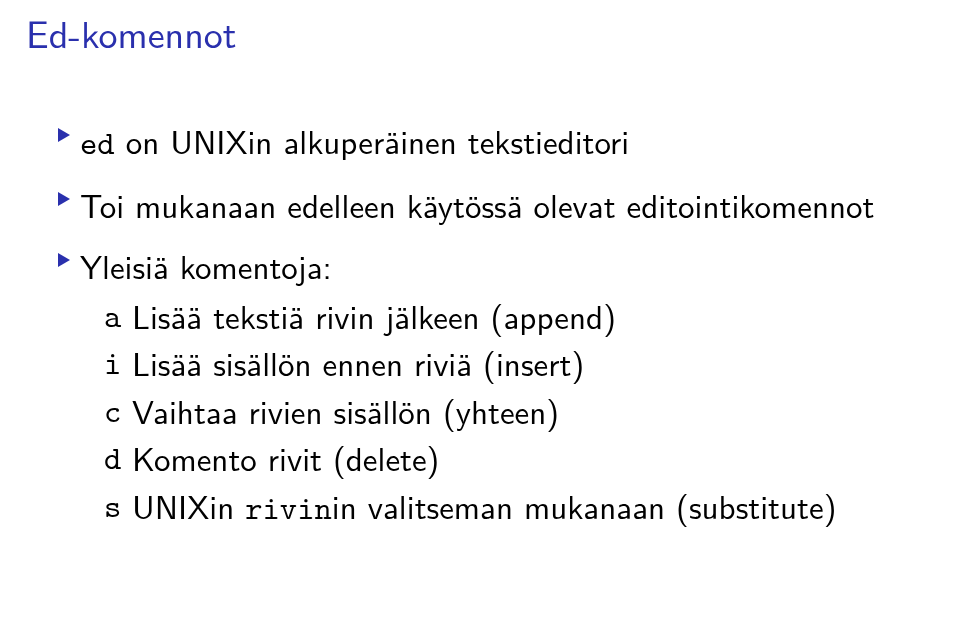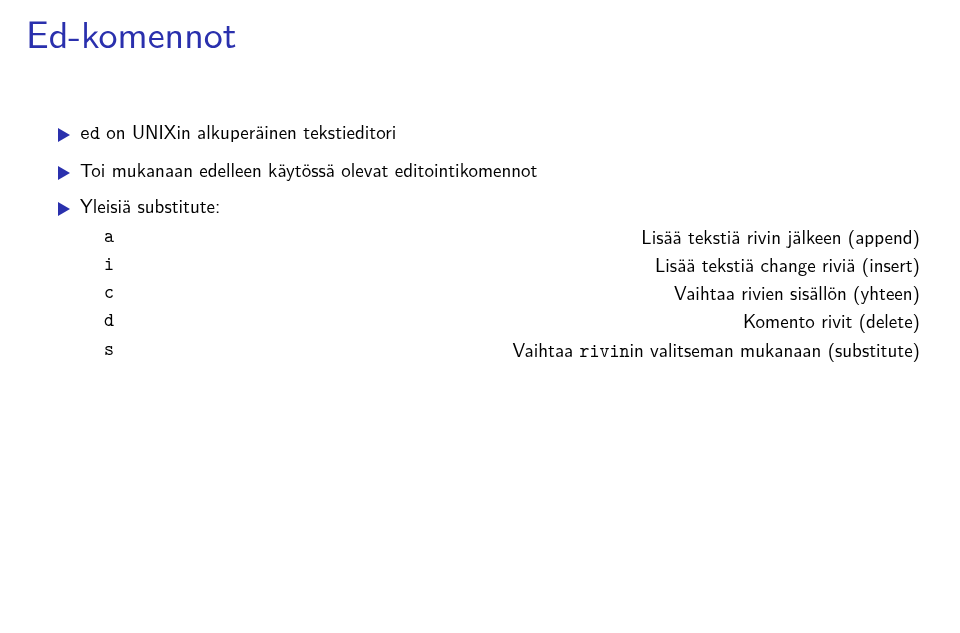--- a/index.html
+++ b/index.html
@@ -24,30 +24,30 @@
     left: 26px;
     font-size: 38px;
     color: #2a30ad;
     font-weight: 400;
   }
   .content {
     position: absolute;
     top: 118px;
     left: 58px;
     right: 40px;
-    font-size: 19px;
+    font-size: 33px;
     line-height: 1.38;
   }
   .bullet-row {
     display: flex;
     align-items: flex-start;
     margin-bottom: 4px;
   }
   .bullet-row.gap {
-    margin-top: 10px;
+    margin-top: 16px;
   }
   .tri {
     flex: 0 0 auto;
     width: 22px;
     margin-top: 10px;
   }
   .tri svg {
     display: block;
   }
   .bullet-text {
@@ -66,21 +66,20 @@
     margin-bottom: 2px;
   }
   .sub-letter {
     flex: 0 0 auto;
     width: 28px;
     text-align: left;
     font-family: "Latin Modern Mono", "CMU Typewriter Text", "Courier New", monospace;
   }
   .sub-text {
     flex: 1 1 auto;
-    text-align: right;
   }
 </style>
 </head>
 <body>
 
 <div class="slide">
 
   <div class="title">Ed-komennot</div>
 
   <div class="content">
@@ -105,42 +104,42 @@
       <span class="bullet-text">Toi mukanaan edelleen käytössä olevat editointikomennot</span>
     </div>
 
 
     <div class="bullet-row gap">
       <span class="tri">
         <svg width="14" height="14" viewBox="0 0 14 14" fill="#2a30ad">
             <polygon points="0,0 12,7 0,14"></polygon>
           </svg>
       </span>
-      <span class="bullet-text">Yleisiä substitute:</span>
+      <span class="bullet-text">Yleisiä komentoja:</span>
     </div>
 
     <div class="sublist">
       <div class="sub-row">
         <span class="sub-letter">a</span>
         <span class="sub-text">Lisää tekstiä rivin jälkeen (append)</span>
       </div>
       <div class="sub-row">
         <span class="sub-letter">i</span>
-        <span class="sub-text">Lisää tekstiä change riviä (insert)</span>
+        <span class="sub-text">Lisää sisällön ennen riviä (insert)</span>
       </div>
       <div class="sub-row">
         <span class="sub-letter">c</span>
         <span class="sub-text">Vaihtaa rivien sisällön (yhteen)</span>
       </div>
       <div class="sub-row">
         <span class="sub-letter">d</span>
         <span class="sub-text">Komento rivit (delete)</span>
       </div>
       <div class="sub-row">
         <span class="sub-letter">s</span>
         <span class="sub-text">
-          <span>Vaihtaa </span><span class="mono">rivin</span><span>in valitseman mukanaan (substitute)</span>
+          <span>UNIXin </span><span class="mono">rivin</span><span>in valitseman mukanaan (substitute)</span>
         </span>
       </div>
     </div>
 
   </div>
 </div>
 
 </body></html>

